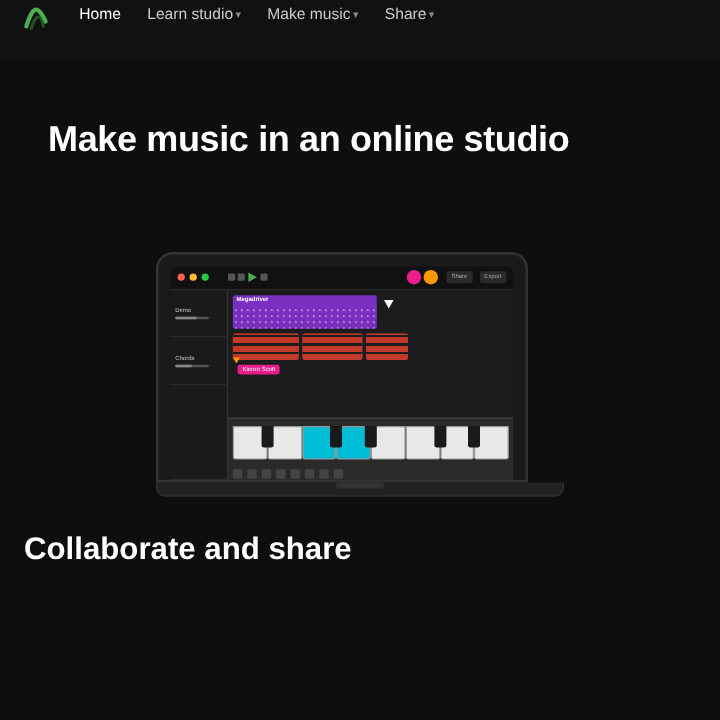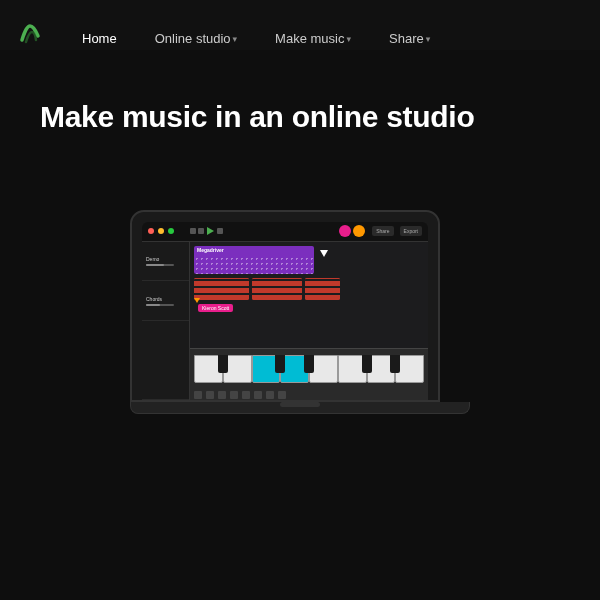--- a/index.html
+++ b/index.html
@@ -8,25 +8,25 @@
       color: #fff;
       font-family: -apple-system, BlinkMacSystemFont, 'Segoe UI', sans-serif;
       width: 600px;
       height: 600px;
       overflow: hidden;
     }
 
     
     nav {
       display: flex;
-      align-items: flex-end;
+      align-items: flex-start;
       padding: 0 16px;
       height: 50px;
       background: #111;
-      gap: 22px;
+      gap: 6px;
     }
     .nav-logo {
       width: 28px;
       height: 28px;
       margin-right: 8px;
       flex-shrink: 0;
     }
     .nav-item {
       font-size: 13px;
       color: #ccc;
@@ -304,21 +304,21 @@
     <svg class="nav-logo" viewBox="0 0 28 28" fill="none">
       <path d="M6 22 C6 22, 10 8, 14 8 C18 8, 22 18, 22 18" stroke="#4CAF50" stroke-width="3.5" stroke-linecap="round" fill="none"></path>
       <path d="M10 24 C10 24, 13 14, 16 14 C19 14, 20 22, 20 22" stroke="#2e7d32" stroke-width="2.5" stroke-linecap="round" fill="none" opacity="0.6"></path>
     </svg>
   </div>
 
   <div class="nav-item active">
     <span>Home</span>
   </div>
   <div class="nav-item">
-    <span>Online studio</span>
+    <span>Learn studio</span>
     <span class="nav-chevron">▾</span>
   </div>
   <div class="nav-item">
     <span>Make music</span>
     <span class="nav-chevron">▾</span>
   </div>
   <div class="nav-item">
     <span>Share</span>
     <span class="nav-chevron">▾</span>
   </div>
@@ -439,15 +439,15 @@
     </div>
 
     <div class="laptop-base">
       <div class="laptop-notch"></div>
     </div>
   </div>
 </div>
 
 <div class="bottom-section">
   <h2 class="bottom-title">
-    <br>
+    <span>Collaborate and share</span><br>
   </h2>
 </div>
 
 </body></html>

